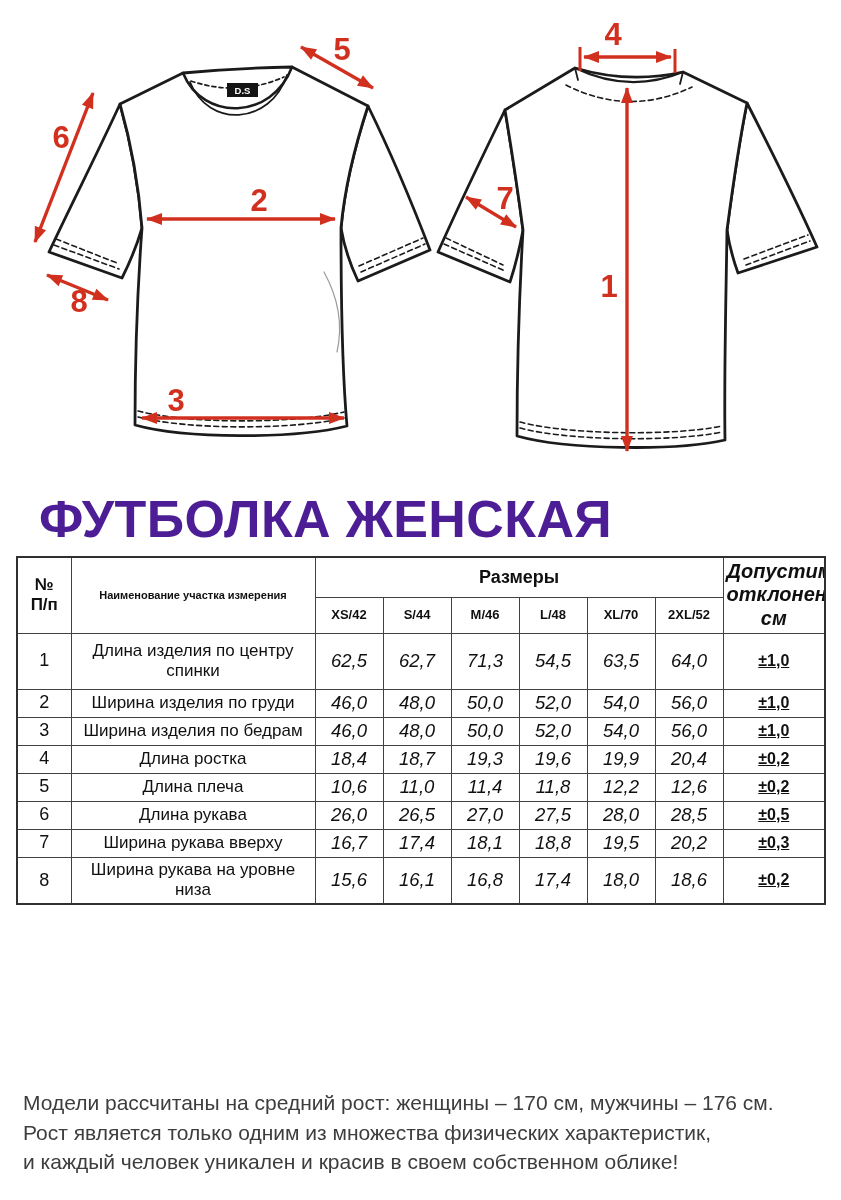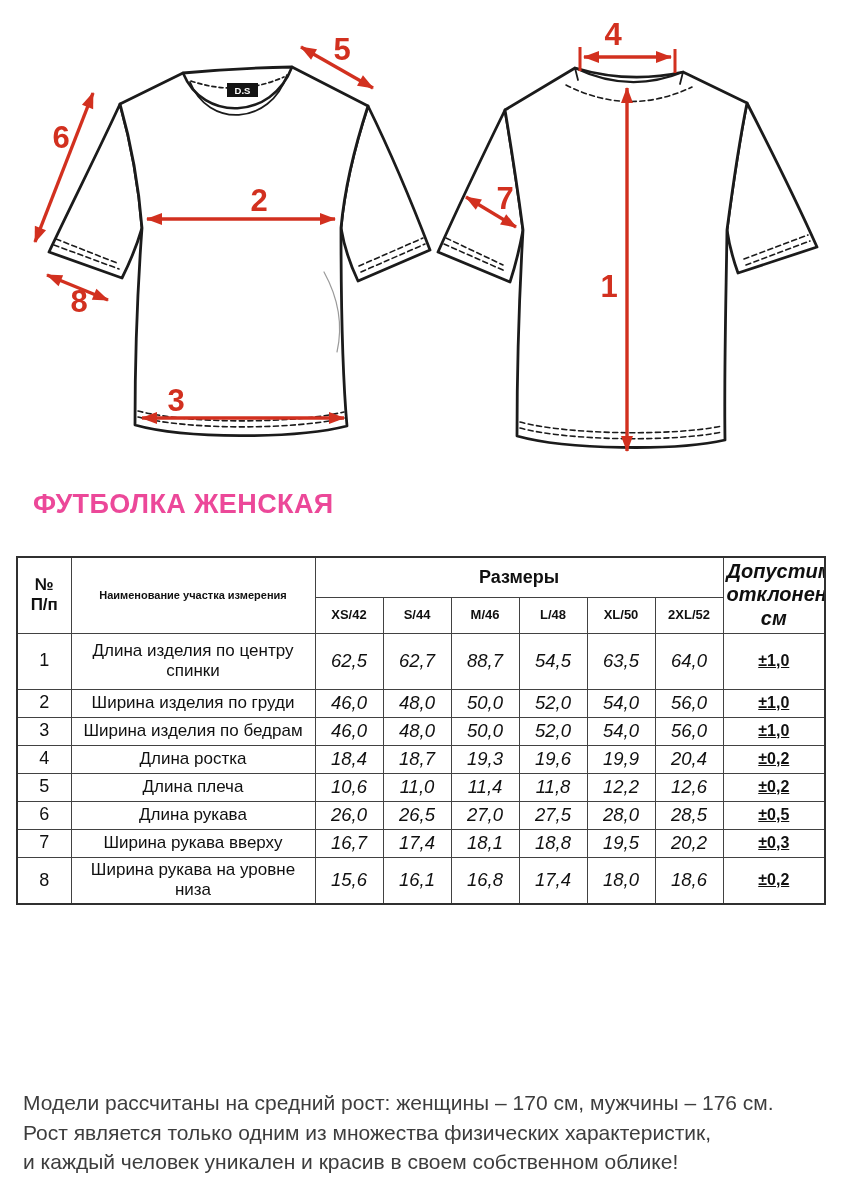--- a/index.html
+++ b/index.html
@@ -3,23 +3,23 @@
 <meta charset="utf-8">
 <style>
   * { margin:0; padding:0; box-sizing:border-box; }
   html,body { background:#ffffff; }
   body { font-family:"Liberation Sans", sans-serif; }
   .sheet { position:relative; width:841px; height:1200px; background:#ffffff; overflow:hidden; }
 
   .diagram { position:absolute; left:0; top:0; }
 
   .page-title {
-    position:absolute; left:33px; top:489px;
-    font-size:27px; font-weight:bold; letter-spacing:0.4px;
-    color:#ec4899; white-space:nowrap;
+    position:absolute; left:39px; top:489px;
+    font-size:52px; font-weight:bold; letter-spacing:0.4px;
+    color:#4c1d95; white-space:nowrap;
   }
 
   table.size-table {
     position:absolute; left:16px; top:556px;
     width:810px; border-collapse:collapse; table-layout:fixed;
     border:2px solid #303030;
     color:#101010;
   }
   .size-table th, .size-table td {
     border:1px solid #424242; vertical-align:middle; text-align:center;
@@ -129,31 +129,31 @@
         </th>
         <th rowspan="2" class="h-name">Наименование участка измерения</th>
         <th colspan="6" class="h-sizes">Размеры</th>
         <th rowspan="2" class="h-tol">Допустимое отклонение, см</th>
       </tr>
       <tr>
         <th class="h-size">XS/42</th>
         <th class="h-size">S/44</th>
         <th class="h-size">M/46</th>
         <th class="h-size">L/48</th>
-        <th class="h-size">XL/50</th>
+        <th class="h-size">XL/70</th>
         <th class="h-size">2XL/52</th>
       </tr>
     </thead>
     <tbody>
       <tr class="rh1">
         <td class="c-no">1</td>
         <td class="c-name">Длина изделия по центру спинки</td>
         <td class="c-val">62,5</td>
         <td class="c-val">62,7</td>
-        <td class="c-val">88,7</td>
+        <td class="c-val">71,3</td>
         <td class="c-val">54,5</td>
         <td class="c-val">63,5</td>
         <td class="c-val">64,0</td>
         <td class="c-tol">±1,0</td>
       </tr>
       <tr class="rh">
         <td class="c-no">2</td>
         <td class="c-name">Ширина изделия по груди</td>
         <td class="c-val">46,0</td>
         <td class="c-val">48,0</td>

